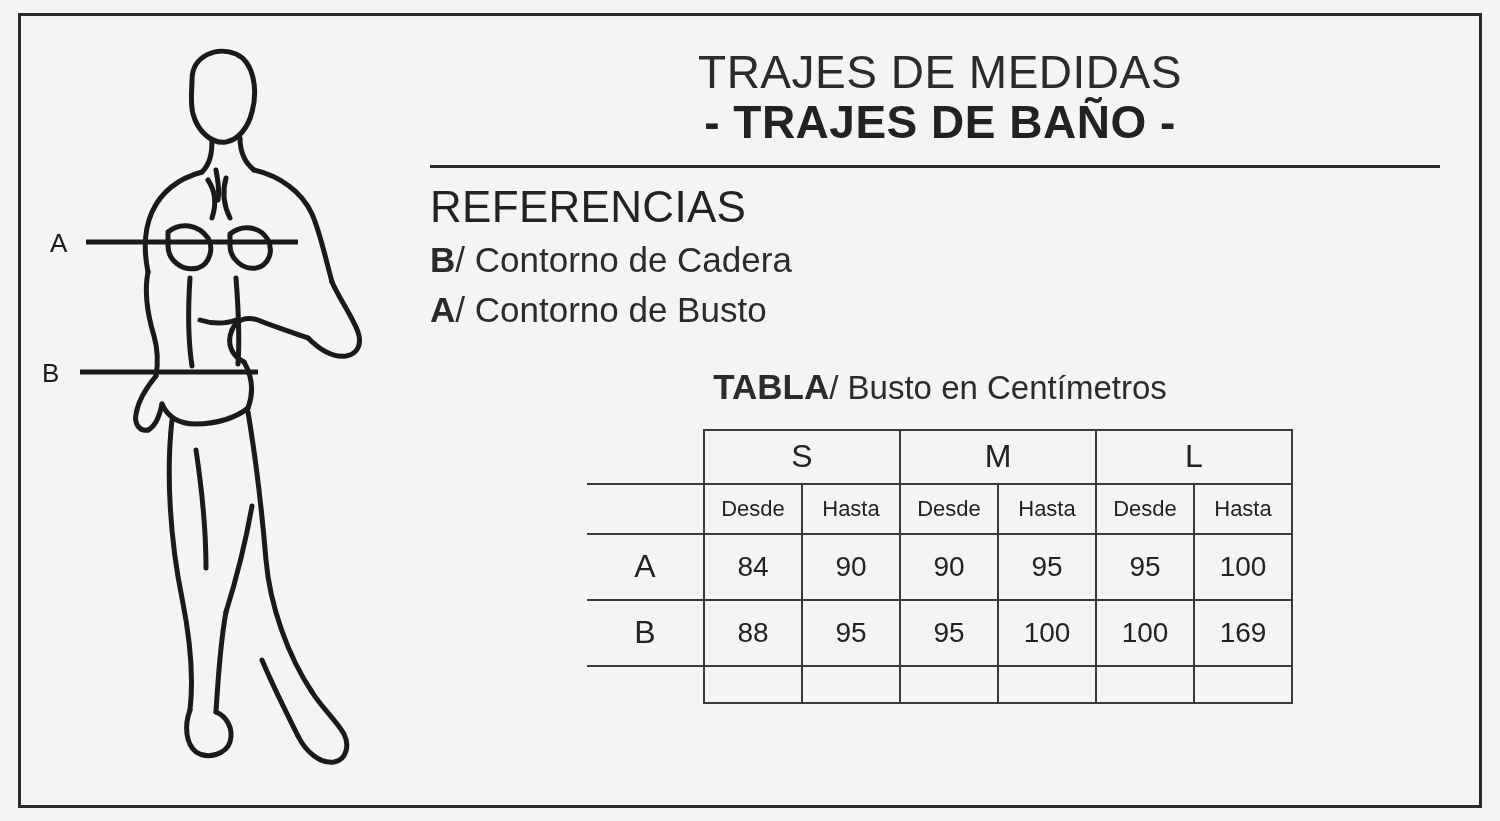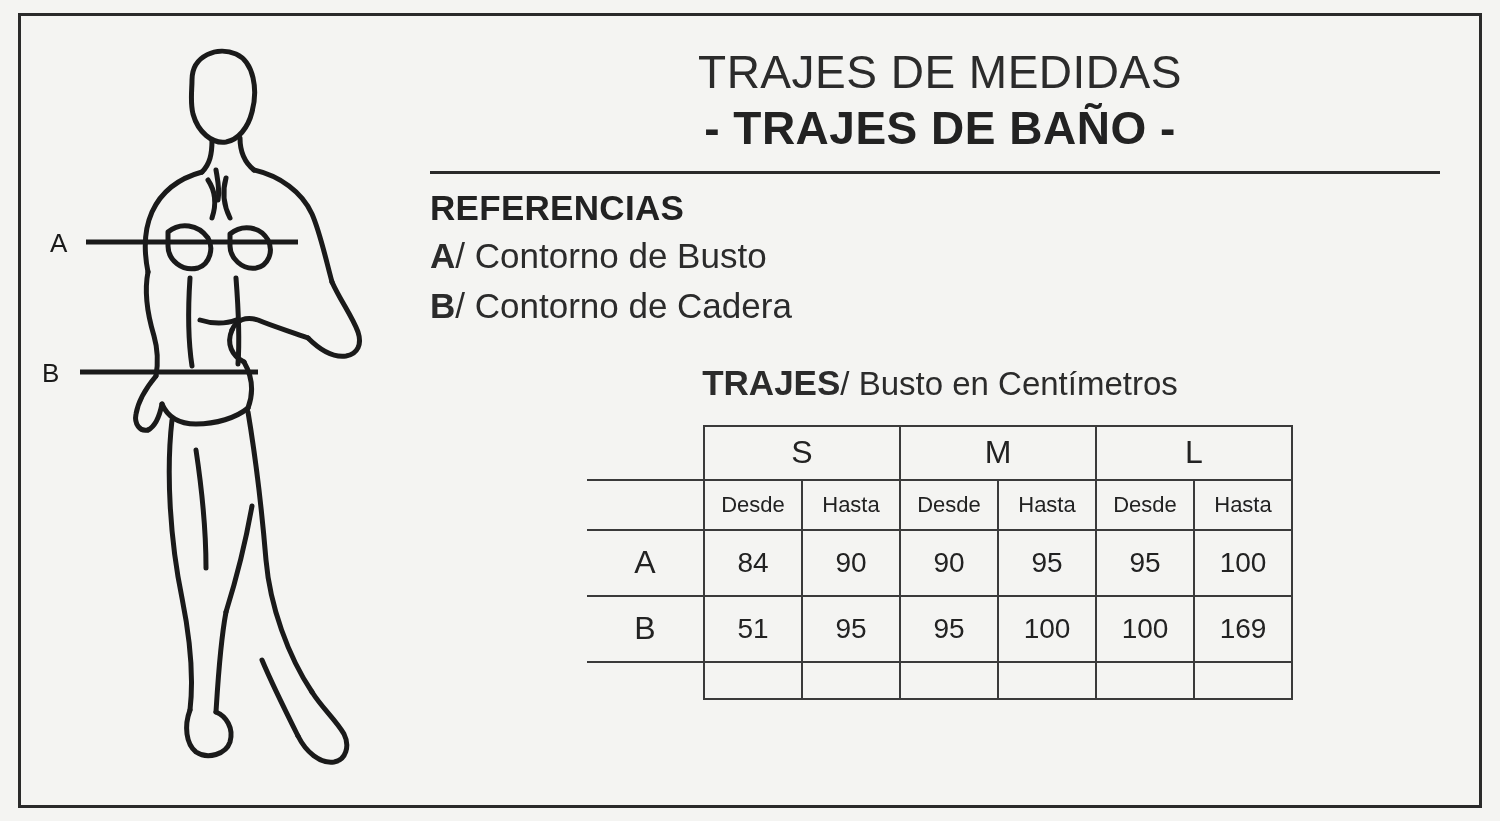--- a/index.html
+++ b/index.html
@@ -54,31 +54,30 @@
     font-size: 46px;
     letter-spacing: 0.5px;
     color: #2b2b2b;
     font-weight: 400;
   }
   .title-sub {
     font-size: 46px;
     font-weight: bold;
     letter-spacing: 0.5px;
     color: #222;
-    margin-top: 6px;
   }
   .rule {
     height: 3px;
     background: #2a2a2a;
     margin: 18px 0 14px 0;
     width: 1010px;
   }
   .ref-head {
-    font-size: 35px;
-    font-weight: bold;
+    font-size: 44px;
+    font-weight: normal;
     color: #222;
     margin-bottom: 4px;
     letter-spacing: 0.3px;
   }
   .ref-line {
     font-size: 35px;
     color: #2b2b2b;
     margin-bottom: 2px;
     line-height: 1.35;
   }
@@ -213,28 +212,28 @@
     <div class="title-block">
       <div class="title-main">TRAJES DE MEDIDAS</div>
       <div class="title-sub">- TRAJES DE BAÑO -</div>
     </div>
 
     <div class="rule"></div>
 
     <div class="ref-head">REFERENCIAS</div>
 
     <div class="ref-line">
+      <span class="key">B</span><span>/ </span><span>Contorno de Cadera</span>
+    </div>
+    <div class="ref-line">
       <span class="key">A</span><span>/ </span><span>Contorno de Busto</span>
     </div>
-    <div class="ref-line">
-      <span class="key">B</span><span>/ </span><span>Contorno de Cadera</span>
-    </div>
 
     <div class="talles">
-      <span class="bold">TRAJES</span><span>/ Busto en Centímetros</span>
+      <span class="bold">TABLA</span><span>/ Busto en Centímetros</span>
     </div>
 
     <div class="table-wrap">
       <table class="sizes">
         <tbody>
           <tr>
             <td class="corner col-label"></td>
             <td class="size-head" colspan="2">S</td>
             <td class="size-head" colspan="2">M</td>
             <td class="size-head" colspan="2">L</td>
@@ -252,21 +251,21 @@
             <td class="rowlabel col-label no-left">A</td>
             <td class="val dash-right">84</td>
             <td class="val">90</td>
             <td class="val dash-right">90</td>
             <td class="val">95</td>
             <td class="val dash-right">95</td>
             <td class="val">100</td>
           </tr>
           <tr>
             <td class="rowlabel col-label no-left">B</td>
-            <td class="val dash-right">51</td>
+            <td class="val dash-right">88</td>
             <td class="val">95</td>
             <td class="val dash-right">95</td>
             <td class="val">100</td>
             <td class="val dash-right">100</td>
             <td class="val">169</td>
           </tr>
           <tr>
             <td class="col-label no-left no-bottom" style="height:36px"></td>
             <td class="dash-right"></td>
             <td></td>

